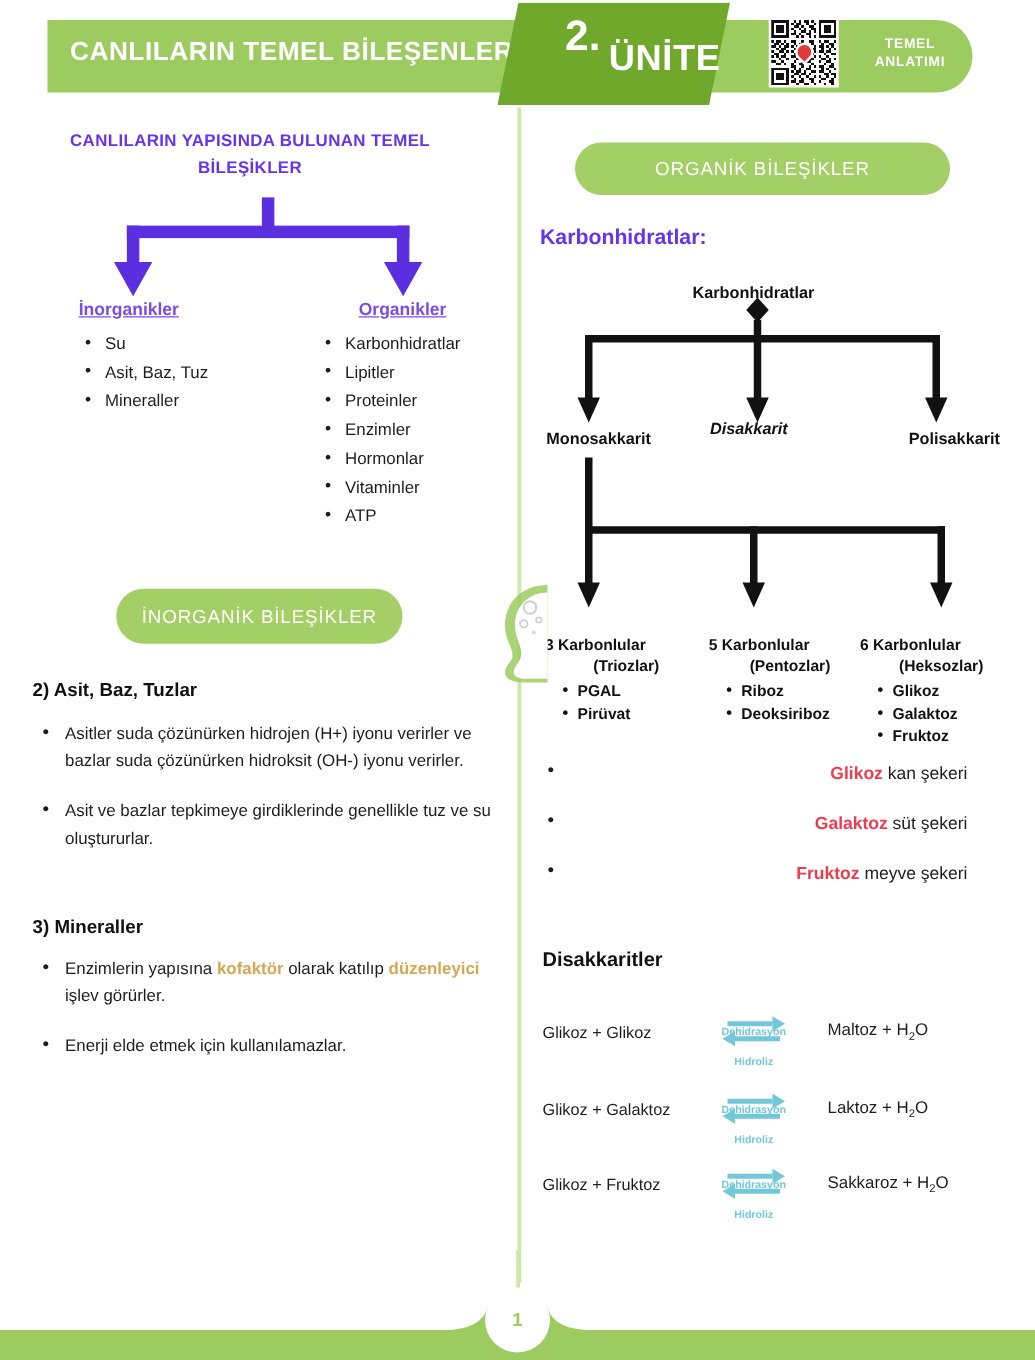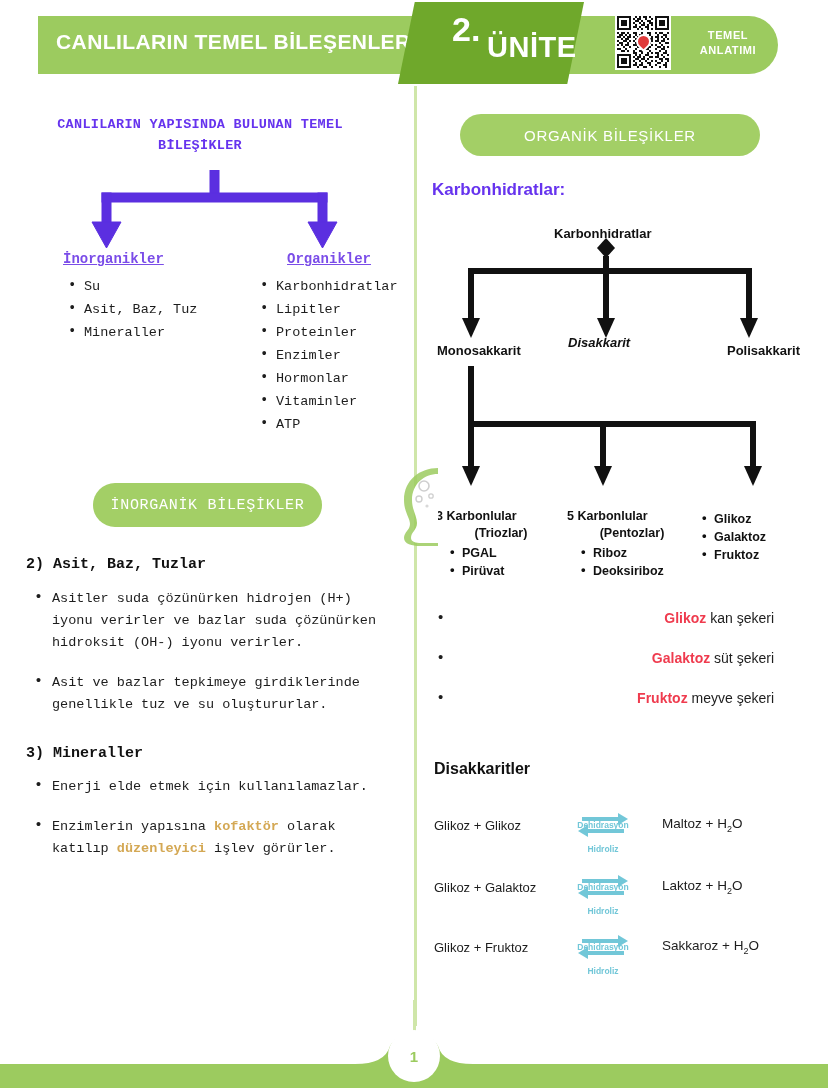--- a/index.html
+++ b/index.html
@@ -58,21 +58,21 @@
     letter-spacing: .6px; line-height: 15px;
   }
 
   
   .divider {
     position: absolute; left: 414px; top: 86px;
     width: 3px; height: 940px; background: #cfe6a9;
   }
 
   
-  .left-col { position: absolute; left: 0; top: 88px; width: 340px; height: 930px; font-family: Liberation Mono, monospace; }
+  .left-col { position: absolute; left: 0; top: 76px; width: 340px; height: 930px; }
 
   .dia-title {
     position: absolute; left: 40px; top: 26px; width: 320px;
     text-align: center; color: #6633ee;
     font-size: 13.5px; font-weight: bold; letter-spacing: .3px; line-height: 21px;
   }
   .tree-svg { position: absolute; left: 70px; top: 82px; }
 
   .branch-head {
     position: absolute; font-size: 14px; font-weight: bold;
@@ -436,22 +436,22 @@
     <div class="pill pill-inorg">İNORGANİK BİLEŞİKLER</div>
 
     <div class="sec-head sh-asit">2) Asit, Baz, Tuzlar</div>
     <ul class="body-list bl-asit">
       <li>Asitler suda çözünürken hidrojen (H+) iyonu verirler ve bazlar suda çözünürken hidroksit (OH-) iyonu verirler.</li>
       <li>Asit ve bazlar tepkimeye girdiklerinde genellikle tuz ve su oluştururlar.</li>
     </ul>
 
     <div class="sec-head sh-min">3) Mineraller</div>
     <ul class="body-list bl-min">
+      <li><span>Enzimlerin yapısına </span><span class="hl-gold">kofaktör</span><span> olarak katılıp </span><span class="hl-gold">düzenleyici</span><span> işlev görürler.</span></li>
       <li>Enerji elde etmek için kullanılamazlar.</li>
-      <li><span>Enzimlerin yapısına </span><span class="hl-gold">kofaktör</span><span> olarak katılıp </span><span class="hl-gold">düzenleyici</span><span> işlev görürler.</span></li>
     </ul>
   </div>
 
   <div class="right-col">
 
     <div class="pill pill-org">ORGANİK BİLEŞİKLER</div>
 
     <div class="karbon-title">Karbonhidratlar:</div>
 
     <svg class="carb-svg" width="414" height="330">
@@ -500,20 +500,24 @@
         <span>5 Karbonlular</span>
         <span class="sub">(Pentozlar)</span>
       </div>
       <ul>
         <li>Riboz</li>
         <li>Deoksiriboz</li>
       </ul>
     </div>
 
     <div class="group grp-6">
+      <div class="g-t">
+        <span>6 Karbonlular</span>
+        <span class="sub">(Heksozlar)</span>
+      </div>
       <ul>
         <li>Glikoz</li>
         <li>Galaktoz</li>
         <li>Fruktoz</li>
       </ul>
     </div>
 
     <svg class="head-icon" width="60" height="90" viewBox="0 0 60 90">
       <path d="M48 8 C30 8 14 20 14 40 C14 52 20 58 20 64 C20 70 14 72 14 78 C14 84 22 86 30 86 L48 86 Z" fill="#9ccb5f" opacity="0.85"></path>
       <path d="M48 14 C34 14 22 24 22 40 C22 50 27 56 27 63 C27 70 21 72 21 78 C21 82 26 83 31 83 L48 83 Z" fill="#ffffff"></path>

